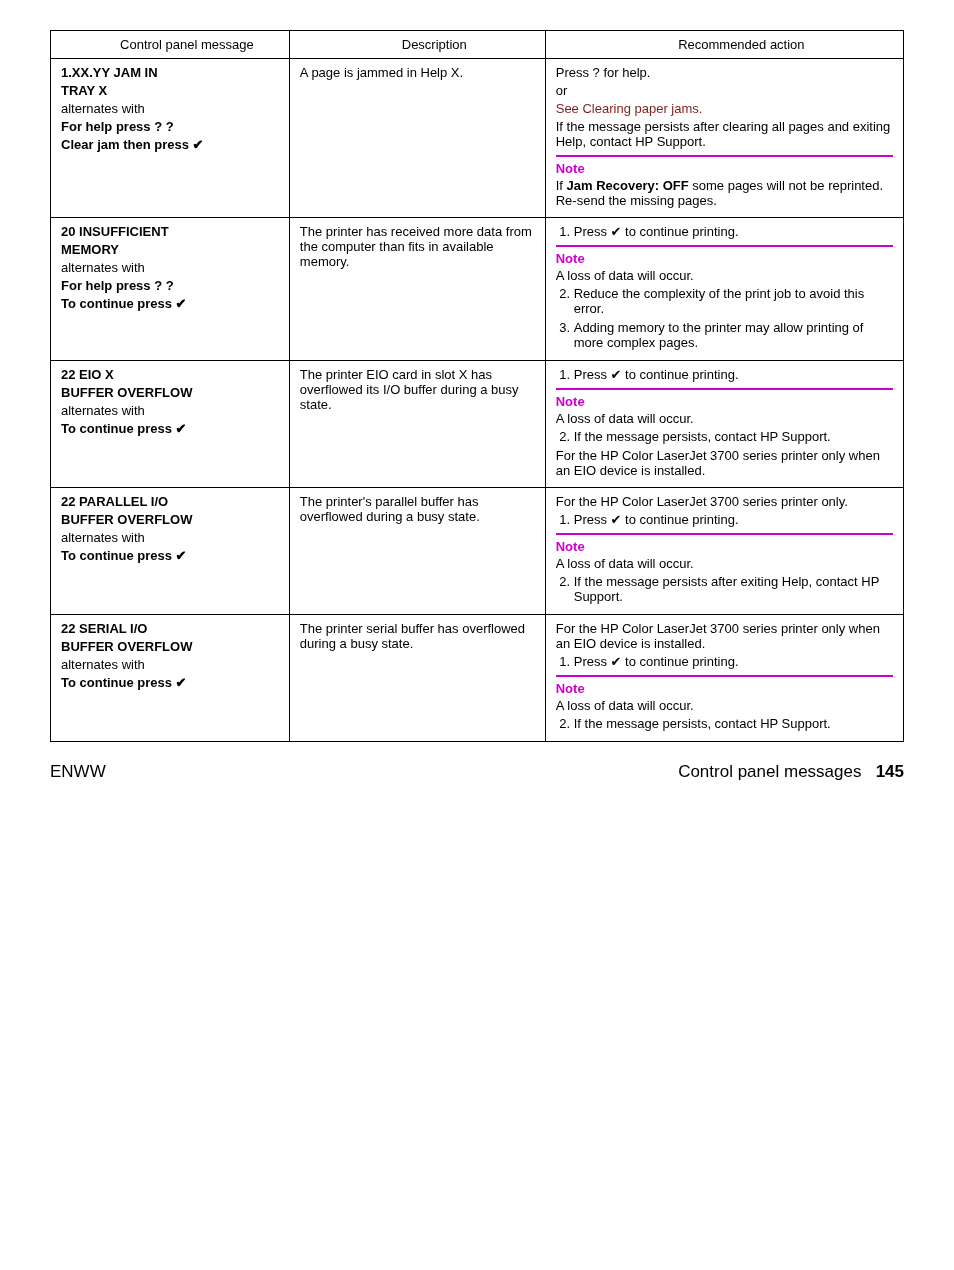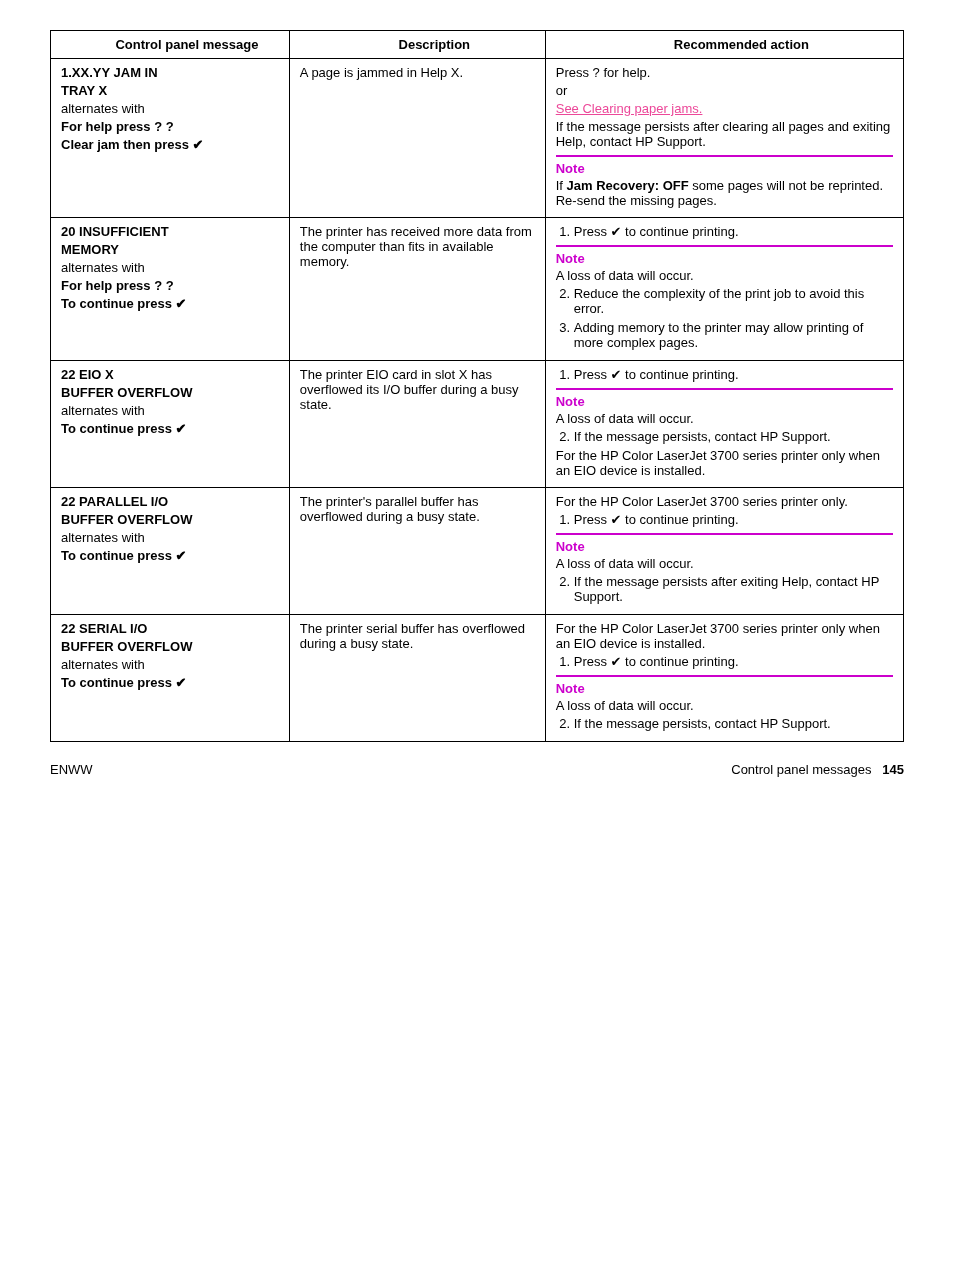--- a/index.html
+++ b/index.html
@@ -16,54 +16,53 @@
       width: 100%;
       border-collapse: collapse;
       border: 1px solid #000;
     }
     th, td {
       border: 1px solid #000;
       padding: 6px 10px;
       vertical-align: top;
     }
     th {
-      font-weight: bold;
+      font-weight: normal;
       background: #fff;
       padding-left: 44px;
     }
     .col1 { width: 28%; }
     .col2 { width: 30%; }
     .col3 { width: 42%; }
     .note-label {
       color: #cc00cc;
       font-weight: bold;
       margin-bottom: 2px;
     }
     .note-divider {
       border-top: 2px solid #cc00cc;
       margin: 6px 0 4px 0;
     }
     .link-style {
-      color: #ec4899;
-      text-decoration: underline;
+      color: #7f1d1d;
     }
     ol {
       padding-left: 18px;
       margin: 0;
     }
     ol li {
       margin-bottom: 4px;
     }
     p { margin-bottom: 4px; }
     .cell-text { margin-bottom: 3px; }
     .footer {
       display: flex;
       justify-content: space-between;
       margin-top: 20px;
-      font-size: 13px;
+      font-size: 17px;
     }
   </style>
 </head>
 <body>
 
 <table>
   <thead>
     <tr>
       <th class="col1">Control panel message</th>
       <th class="col2">Description</th>

